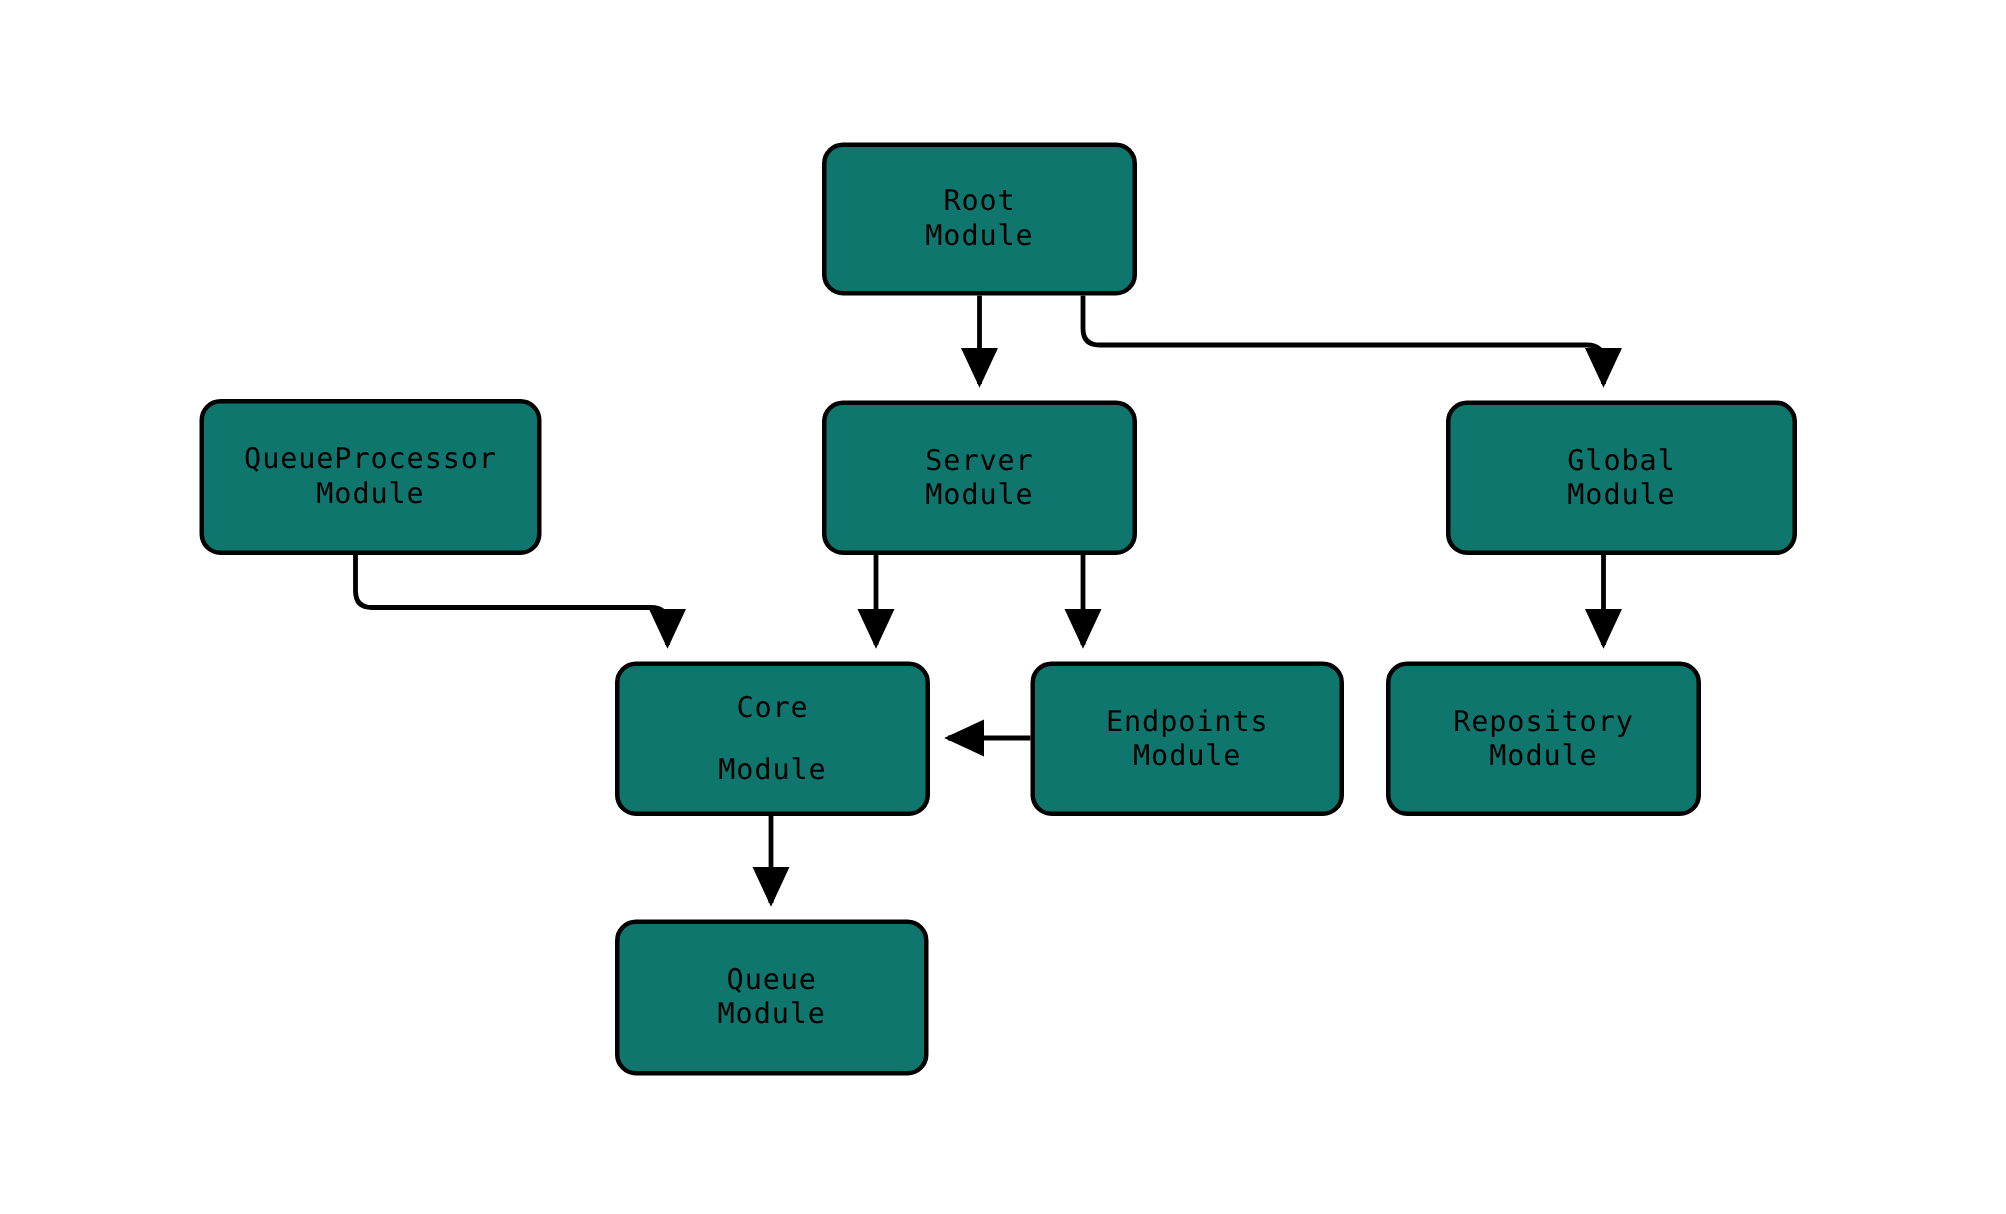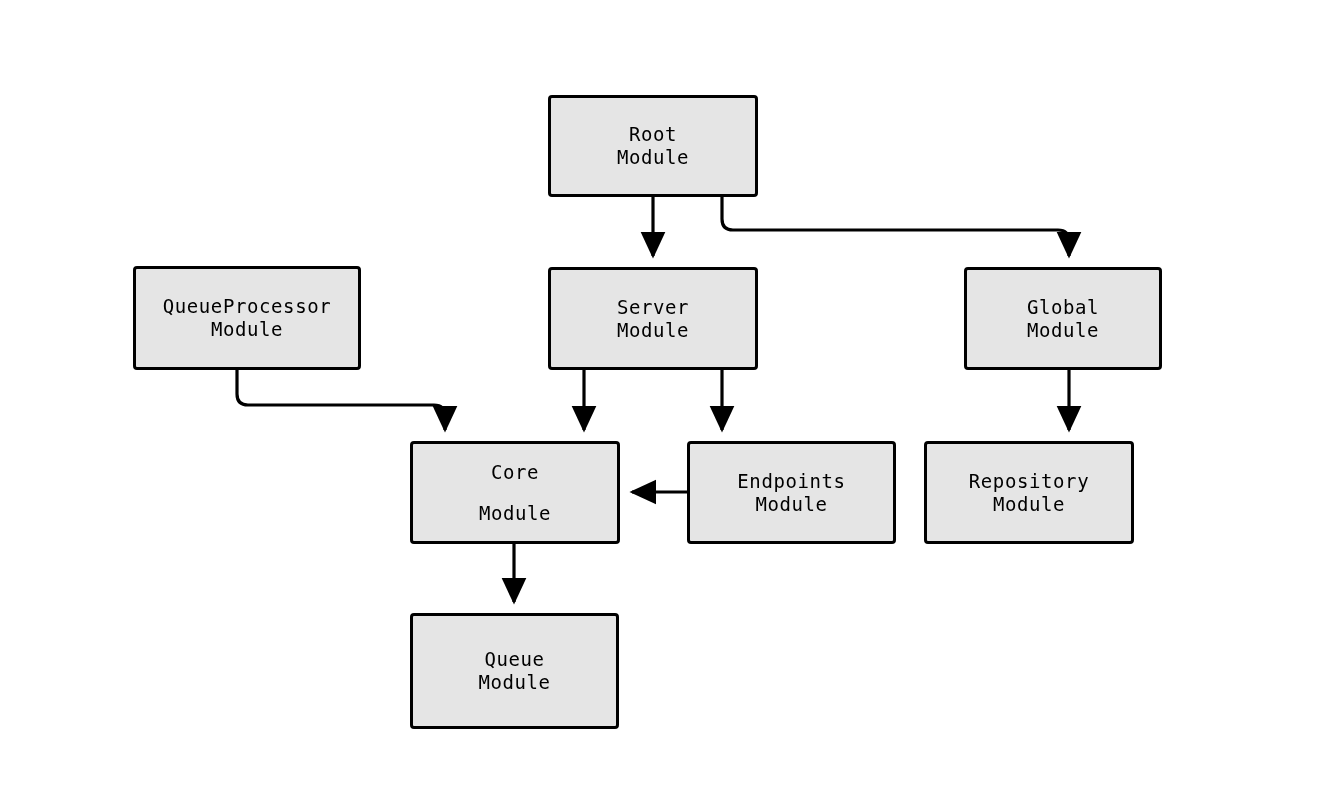--- a/index.html
+++ b/index.html
@@ -22,23 +22,23 @@
   #edge-layer {
     position: absolute;
     left: 0;
     top: 0;
     width: 1337px;
     height: 809px;
   }
   .node {
     position: absolute;
     box-sizing: border-box;
-    background: #e5e5e5;
+    background: #0f766e;
     border: 3px solid #000000;
-    border-radius: 4px;
+    border-radius: 14px;
     display: flex;
     flex-direction: column;
     align-items: center;
     justify-content: center;
     z-index: 2;
   }
   .node-line {
     font-size: 19px;
     line-height: 23px;
     color: #000000;
@@ -88,38 +88,38 @@
   <div class="node" style="left:133px; top:266px; width:228px; height:104px;">
     <div class="node-line">QueueProcessor</div>
     <div class="node-line">Module</div>
   </div>
 
   <div class="node" style="left:548px; top:267px; width:210px; height:103px;">
     <div class="node-line">Server</div>
     <div class="node-line">Module</div>
   </div>
 
-  <div class="node" style="left:964px; top:267px; width:198px; height:103px;">
+  <div class="node" style="left:964px; top:267px; width:234px; height:103px;">
     <div class="node-line">Global</div>
     <div class="node-line">Module</div>
   </div>
 
   <div class="node" style="left:410px; top:441px; width:210px; height:103px;gap:18px;">
     <div class="node-line">Core</div>
     <div class="node-line">Module</div>
   </div>
 
   <div class="node" style="left:687px; top:441px; width:209px; height:103px;">
     <div class="node-line">Endpoints</div>
     <div class="node-line">Module</div>
   </div>
 
   <div class="node" style="left:924px; top:441px; width:210px; height:103px;">
     <div class="node-line">Repository</div>
     <div class="node-line">Module</div>
   </div>
 
-  <div class="node" style="left:410px; top:613px; width:209px; height:116px;justify-content:center;">
+  <div class="node" style="left:410px; top:613px; width:209px; height:104px;justify-content:center;">
     <div class="node-line">Queue</div>
     <div class="node-line">Module</div>
   </div>
 
 </div>
 
 </body></html>

